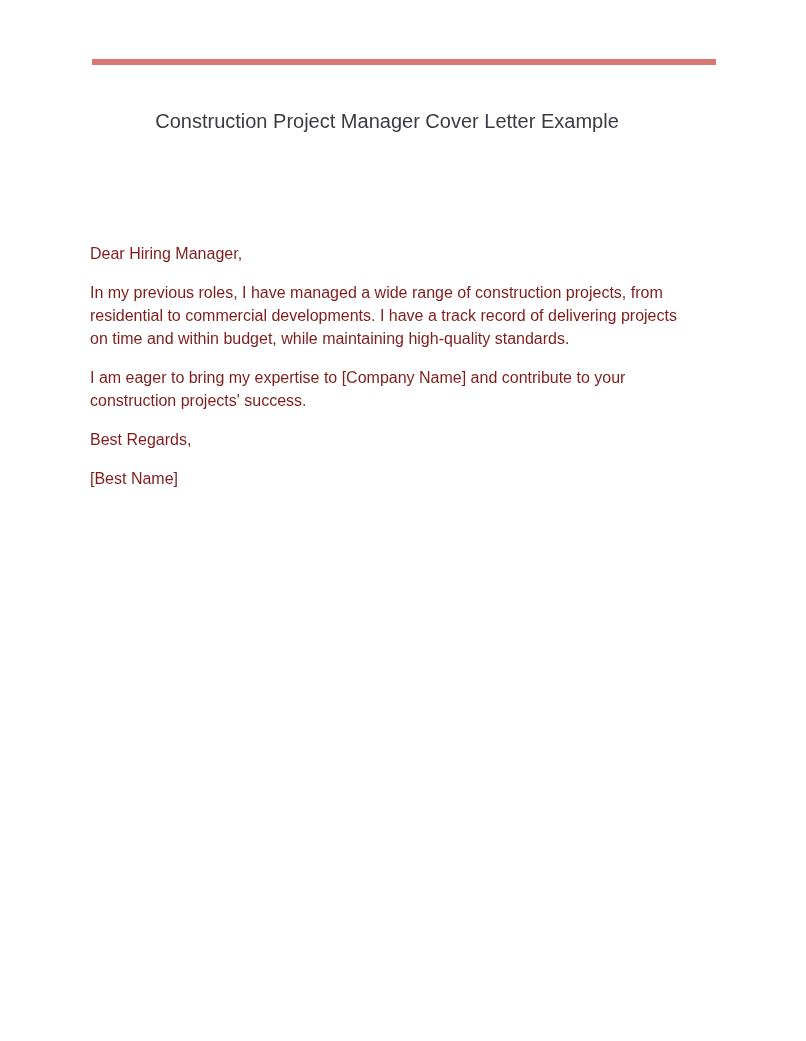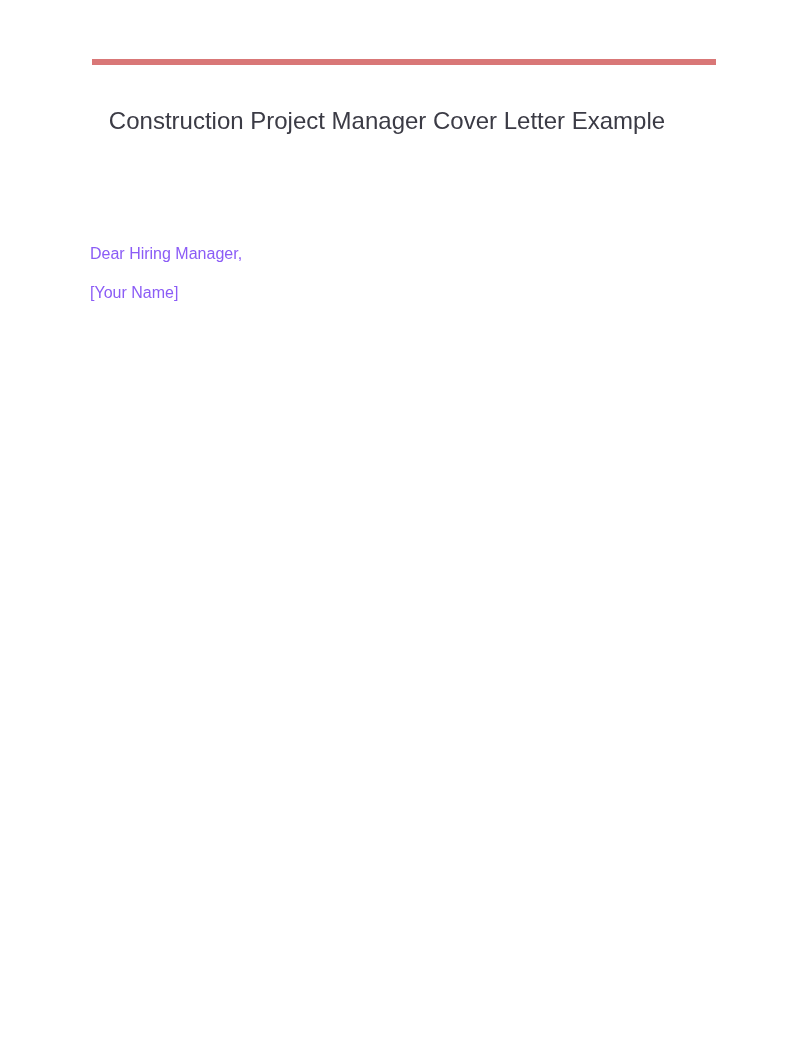--- a/index.html
+++ b/index.html
@@ -21,42 +21,45 @@
       width: 624px;
       height: 6px;
       background: #d97777;
     }
     .title {
       position: absolute;
       left: 92px;
       top: 100px;
       width: 590px;
       text-align: center;
-      font-size: 24px;
+      font-size: 20px;
       line-height: 42px;
       color: #3b3b45;
       font-weight: normal;
       margin: 0;
     }
     .letter {
       position: absolute;
       left: 90px;
       top: 242px;
       width: 600px;
       font-size: 16px;
       line-height: 23px;
-      color: #8b5cf6;
+      color: #7f1d1d;
     }
     .letter p {
       margin: 0 0 16px 0;
     }
   </style>
 </head>
 <body>
 
 <div class="top-bar"></div>
 
 <h1 class="title">Construction Project Manager Cover Letter Example</h1>
 
 <div class="letter">
   <p>Dear Hiring Manager,</p>
-  <p>[Your Name]</p>
+  <p>In my previous roles, I have managed a wide range of construction projects, from residential to commercial developments. I have a track record of delivering projects on time and within budget, while maintaining high-quality standards.</p>
+  <p>I am eager to bring my expertise to [Company Name] and contribute to your construction projects' success.</p>
+  <p>Best Regards,</p>
+  <p>[Best Name]</p>
 </div>
 
 </body></html>

